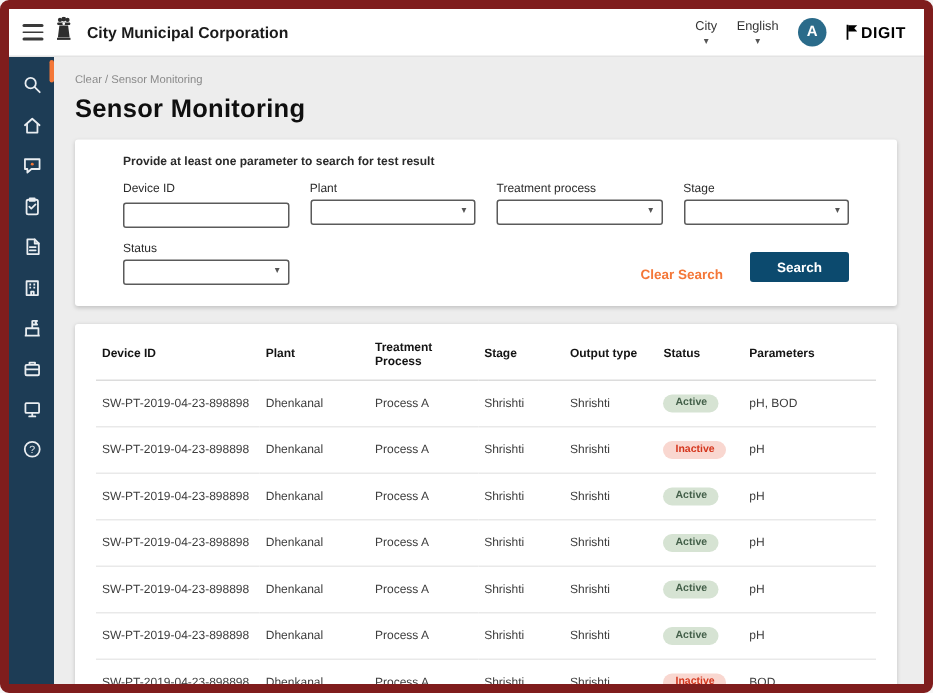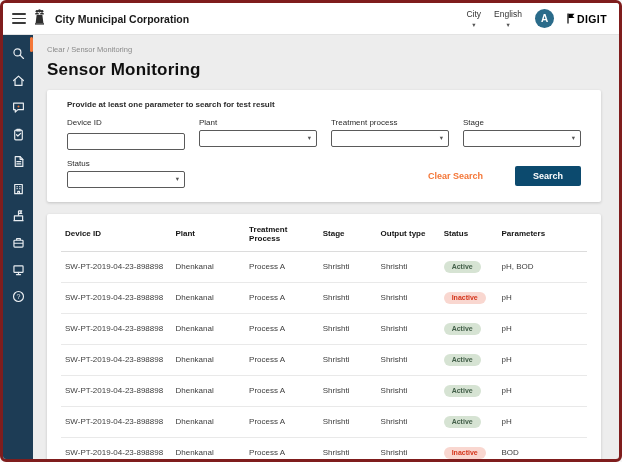--- a/index.html
+++ b/index.html
@@ -1,19 +1,19 @@
 <!DOCTYPE html>
 <html><head>
 <meta charset="utf-8">
 <style>
   * { margin:0; padding:0; box-sizing:border-box; }
   html,body { width:622px; height:462px; }
   body { font-family:"Liberation Sans", sans-serif; background:#f6f6f6; }
 
-  .window { width:622px; height:462px; border:3px solid #7f1d1d; border-radius:6px; overflow:hidden;
+  .window { width:622px; height:462px; border:6px solid #7f1d1d; border-radius:6px; overflow:hidden;
             display:flex; flex-direction:column; background:#ededed; }
 
   
   .topbar { height:32px; background:#fff; display:flex; align-items:center; padding:0 12px 0 9px; gap:8px;
             border-bottom:1px solid #e3e3e3; flex-shrink:0; z-index:5; }
   .hamburger { width:14px; display:flex; flex-direction:column; gap:2.6px; cursor:pointer; padding:2px 0; }
   .hamburger span { height:1.7px; background:#3a3a3a; border-radius:1px; }
   .app-title { font-size:10.5px; font-weight:bold; color:#1a1a1a; margin-left:2px; }
   .topbar-right { margin-left:auto; display:flex; align-items:center; gap:13px; }
   .dd { font-size:8.5px; color:#333; display:flex; align-items:center; gap:3px; cursor:pointer;flex-direction:column; }
@@ -32,32 +32,32 @@
   .scroll-thumb { position:absolute; right:0; top:2px; width:3px; height:15px; background:#F47738; border-radius:2px; cursor:pointer; }
 
   .main { flex:1; padding:8px 18px 8px 14px; overflow:hidden; }
   .breadcrumb { font-size:7.5px; color:#8a8a8a; margin:2px 0 6px; }
   .breadcrumb .crumb-link { cursor:pointer; }
   .page-title { font-size:17px; font-weight:bold; color:#0f0f0f; margin-bottom:10px; letter-spacing:0.2px; }
 
   .card { background:#fff; box-shadow:0 1px 3px rgba(0,0,0,0.18); border-radius:2px; }
 
   
-  .search-card { padding:10px 20px 14px; }
+  .search-card { padding:10px 32px 14px; }
   .hint { font-size:8px; font-weight:bold; color:#2b2b2b; margin-bottom:9px; }
   .fields-row { display:flex; gap:14px; }
   .field { flex:1; min-width:0; }
   .field-status { flex:none; width:calc((100% - 42px)/4); }
   .field label { display:block; font-size:8px; color:#2b2b2b; margin-bottom:3px; }
   .text-input { width:100%; height:17px; border:1px solid #5a5a5a; border-radius:2px; font-size:9px;
                 padding:0 4px; font-family:"Liberation Sans", sans-serif; background:#fff; }
   .select { width:100%; height:17px; border:1px solid #5a5a5a; border-radius:2px; display:flex;
             align-items:center; justify-content:flex-end; padding:0 5px; cursor:pointer; background:#fff; }
   .row2 { display:flex; justify-content:space-between; align-items:flex-end; margin-top:9px; }
-  .actions { display:flex; align-items:center; gap:32px; padding-bottom:2px; }
+  .actions { display:flex; align-items:flex-end; gap:18px; padding-bottom:2px; }
   .clear-link { color:#F47738; font-size:9px; font-weight:bold; cursor:pointer; }
   .search-btn { background:#0c4a6e; color:#fff; border:none; font-size:9px; font-weight:bold;
                 padding:5px 18px; border-radius:2px; cursor:pointer; font-family:"Liberation Sans", sans-serif; }
 
   
   .table-card { margin-top:12px; padding:2px 14px 6px; }
   table { width:100%; border-collapse:collapse; font-size:8px; table-layout:fixed; }
   th { text-align:left; font-size:8px; color:#141414; padding:9px 4px 8px; border-bottom:1px solid #dcdcdc;
        font-weight:bold; vertical-align:middle; }
   td { padding:9px 4px; border-bottom:1px solid #e9e9e9; color:#3d3d3d; vertical-align:middle;

